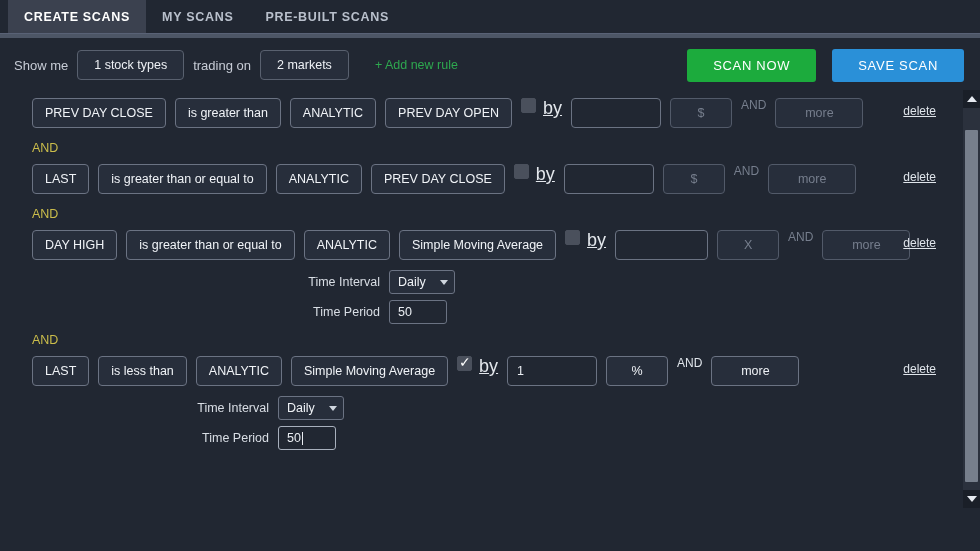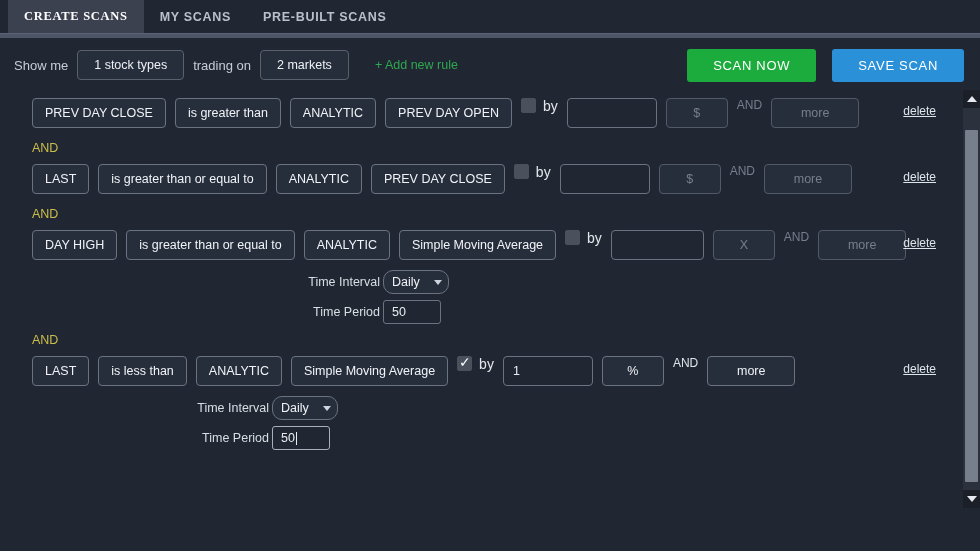--- a/index.html
+++ b/index.html
@@ -27,21 +27,20 @@
     letter-spacing: 0.7px;
     color: #b9c0cc;
     cursor: pointer;
     user-select: none;
     font-weight: bold;
   }
   .tab.active {
     background: #3b414f;
     color: #ffffff;
     font-weight: bold;
-    font-family: Liberation Serif, serif;
   }
   .tabbar-underline {
     height: 5px;
     background: #4d5666;
     border-top: 1px solid #596276;
   }
 
   
   .toprow {
     display: flex;
@@ -149,22 +148,23 @@
   }
   .chk.checked::after {
     content: "\2713";
     position: absolute;
     left: 1px; top: -3px;
     font-size: 14px;
     color: #ffffff;
   }
   .by-label {
     color: #e3e7ec;
-    font-size: 14px;
-    margin-right: 9px;
+    font-size: 18px;
+    margin-right: 9px;
+    text-decoration: underline;
   }
   .numfield {
     background: #212732;
     border: 1px solid #6b7383;
     border-radius: 4px;
     color: #e9edf2;
     font-size: 12.5px;
     padding: 7px 9px;
     width: 90px;
     margin-right: 9px;
@@ -217,26 +217,26 @@
   .subparams { padding-left: 18px; margin-top: 6px; }
   .subrow {
     display: flex;
     align-items: center;
     margin-bottom: 6px;
   }
   .sublabel {
     color: #d9dee5;
     font-size: 12.5px;
     text-align: right;
-    margin-right: 3px;
+    margin-right: 9px;
   }
   .selbox {
     background: #272e3b;
     border: 1px solid #6b7383;
-    border-radius: 10px;
+    border-radius: 3px;
     color: #f0f3f7;
     font-size: 12.5px;
     padding: 4px 6px 4px 8px;
     width: 66px;
     cursor: pointer;
     display: flex;
     align-items: center;
     justify-content: space-between;
   }
   .caret {

